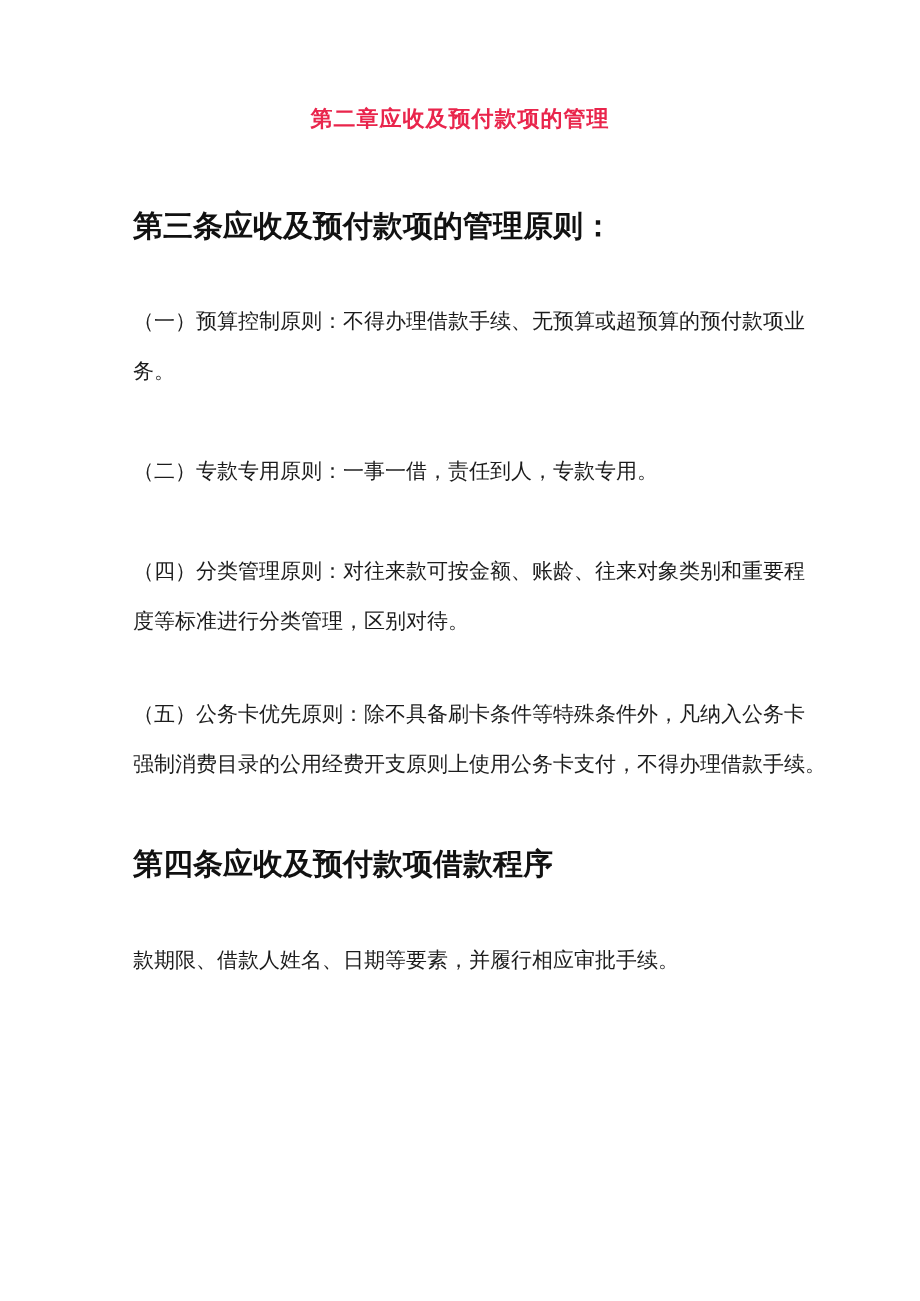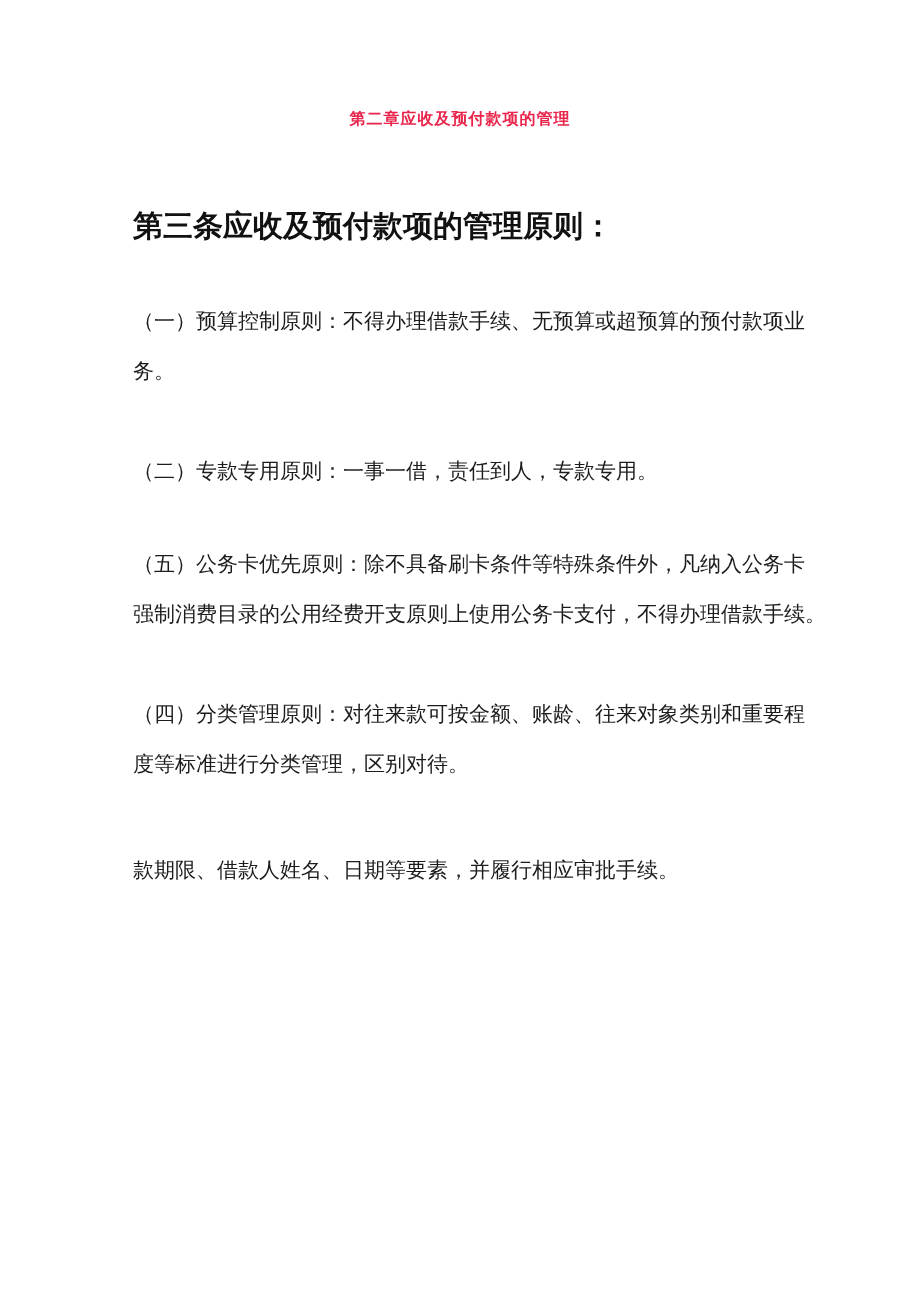--- a/index.html
+++ b/index.html
@@ -17,21 +17,21 @@
   .doc-page {
     box-sizing: border-box;
     width: 920px;
     height: 1301px;
     padding: 0 133px;
     background: #ffffff;
   }
   .doc-title {
     margin: 103px 0 0 0;
     text-align: center;
-    font-size: 16px;
+    font-size: 22px;
     line-height: 32px;
     font-weight: 700;
     color: #e9254c;
     letter-spacing: 1px;
     white-space: nowrap;
   }
   .doc-heading {
     font-size: 30px;
     line-height: 30px;
     font-weight: 700;
@@ -68,28 +68,29 @@
   <div class="doc-para para-1">
     <div class="line">（一）预算控制原则：不得办理借款手续、无预算或超预算的预付款项业</div>
     <div class="line">务。</div>
   </div>
 
   <div class="doc-para para-2">
     <div class="line">（二）专款专用原则：一事一借，责任到人，专款专用。</div>
   </div>
 
 
+  <div class="doc-para para-4">
+    <div class="line">（四）分类管理原则：对往来款可按金额、账龄、往来对象类别和重要程</div>
+    <div class="line">度等标准进行分类管理，区别对待。</div>
+  </div>
+
   <div class="doc-para para-5">
     <div class="line">（五）公务卡优先原则：除不具备刷卡条件等特殊条件外，凡纳入公务卡</div>
     <div class="line">强制消费目录的公用经费开支原则上使用公务卡支付，不得办理借款手续。</div>
   </div>
 
-  <div class="doc-para para-4">
-    <div class="line">（四）分类管理原则：对往来款可按金额、账龄、往来对象类别和重要程</div>
-    <div class="line">度等标准进行分类管理，区别对待。</div>
-  </div>
-
+  <div class="doc-heading heading-2">第四条应收及预付款项借款程序</div>
 
   <div class="doc-para para-6">
     <div class="line">款期限、借款人姓名、日期等要素，并履行相应审批手续。</div>
   </div>
 
 </div>
 
 </body></html>

